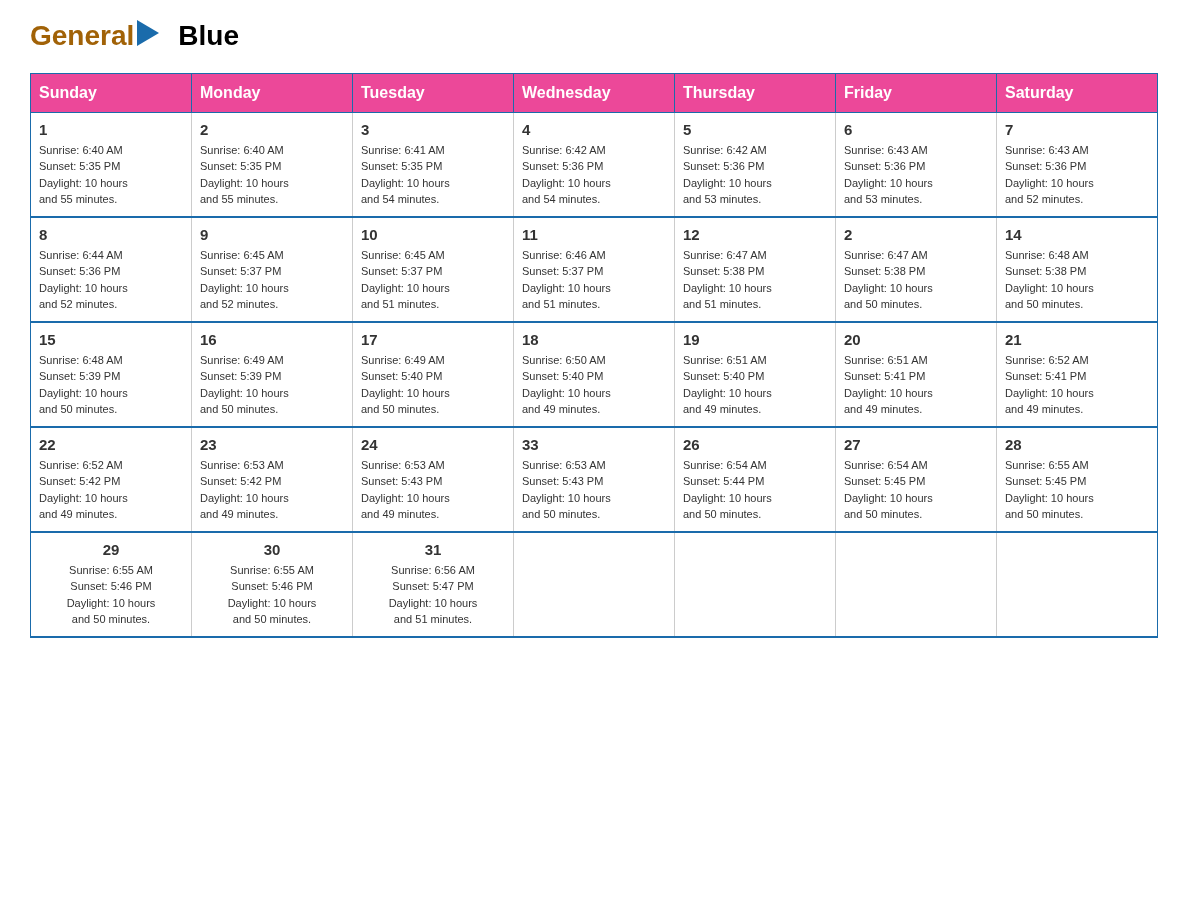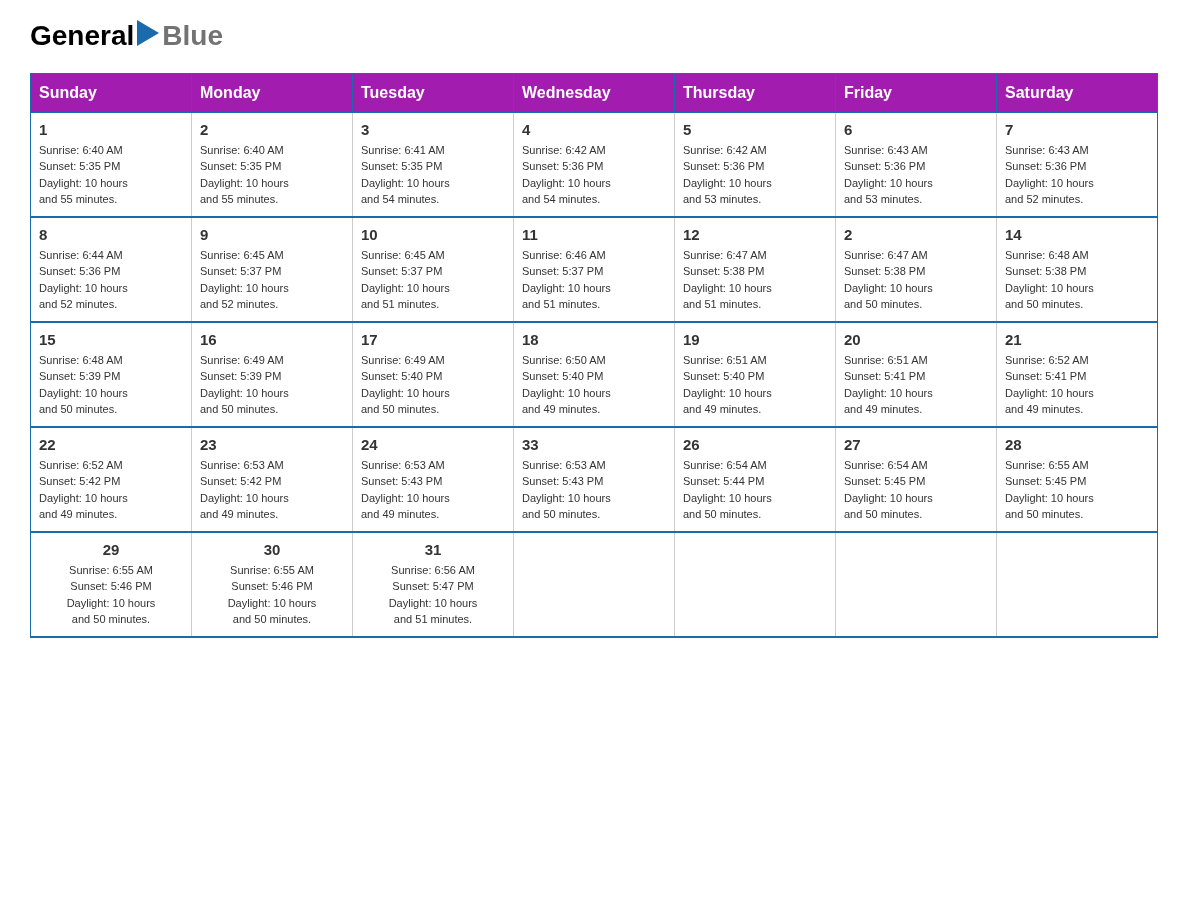--- a/index.html
+++ b/index.html
@@ -33,21 +33,21 @@
       font-size: 22px;
       color: #444;
       margin-top: 4px;
     }
     table {
       width: 100%;
       border-collapse: collapse;
       table-layout: fixed;
     }
     thead tr {
-      background-color: #a21caf;
+      background-color: #ec4899;
       margin-top: 40px;
     }
     thead th {
       color: #fff;
       font-size: 16px;
       font-weight: bold;
       padding: 10px 8px;
       text-align: left;
       border: 1px solid #1a6bab;
     }
@@ -88,28 +88,28 @@
       border-bottom: 1px solid #1a6bab;
       text-align: center;
     }
   </style>
 </head>
 <body>
 
 <div class="header">
   <div class="logo" style="display: block; line-height: 1.1;">
   <div style="display:flex; align-items:center; font-size:28px; font-weight:bold;">
-    <span style="color:#000000;">General</span>
+    <span style="color:#a16207;">General</span>
     <span style="display:inline-block; margin:0 3px 0 3px; vertical-align:middle;">
       <svg width="22" height="26" viewBox="0 0 22 26">
             <polygon points="0,0 22,13 0,26" fill="#1a6bab"></polygon>
           </svg>
     </span>
     <br>
-    <span style="color:#737373; margin-left:0;">Blue</span>
+    <span style="color:#000000; margin-left:16px;">Blue</span>
   </div>
 </div>
   <div class="title-section">
     <div class="month-title"></div>
     <div class="location"></div>
   </div>
 </div>
 
 <table>
   <thead>

